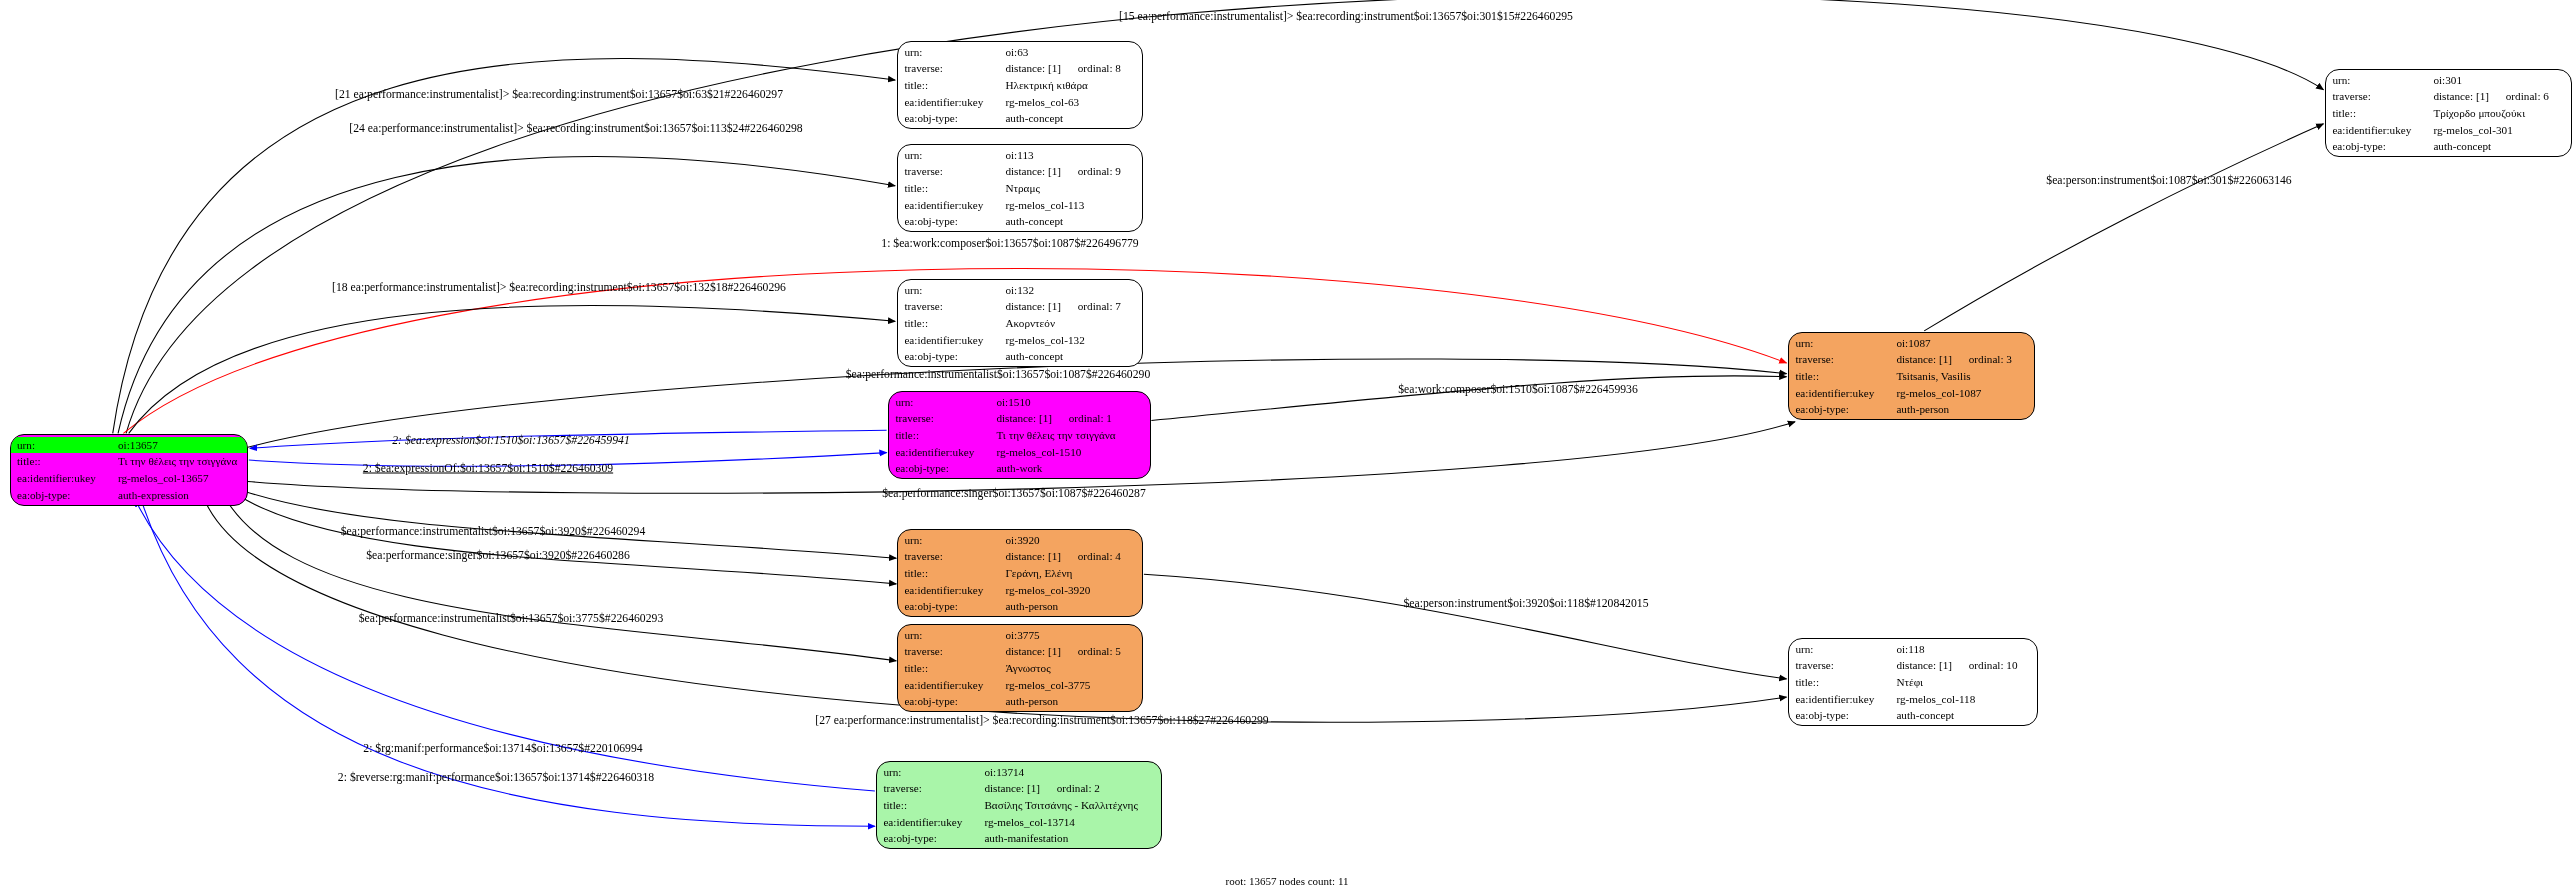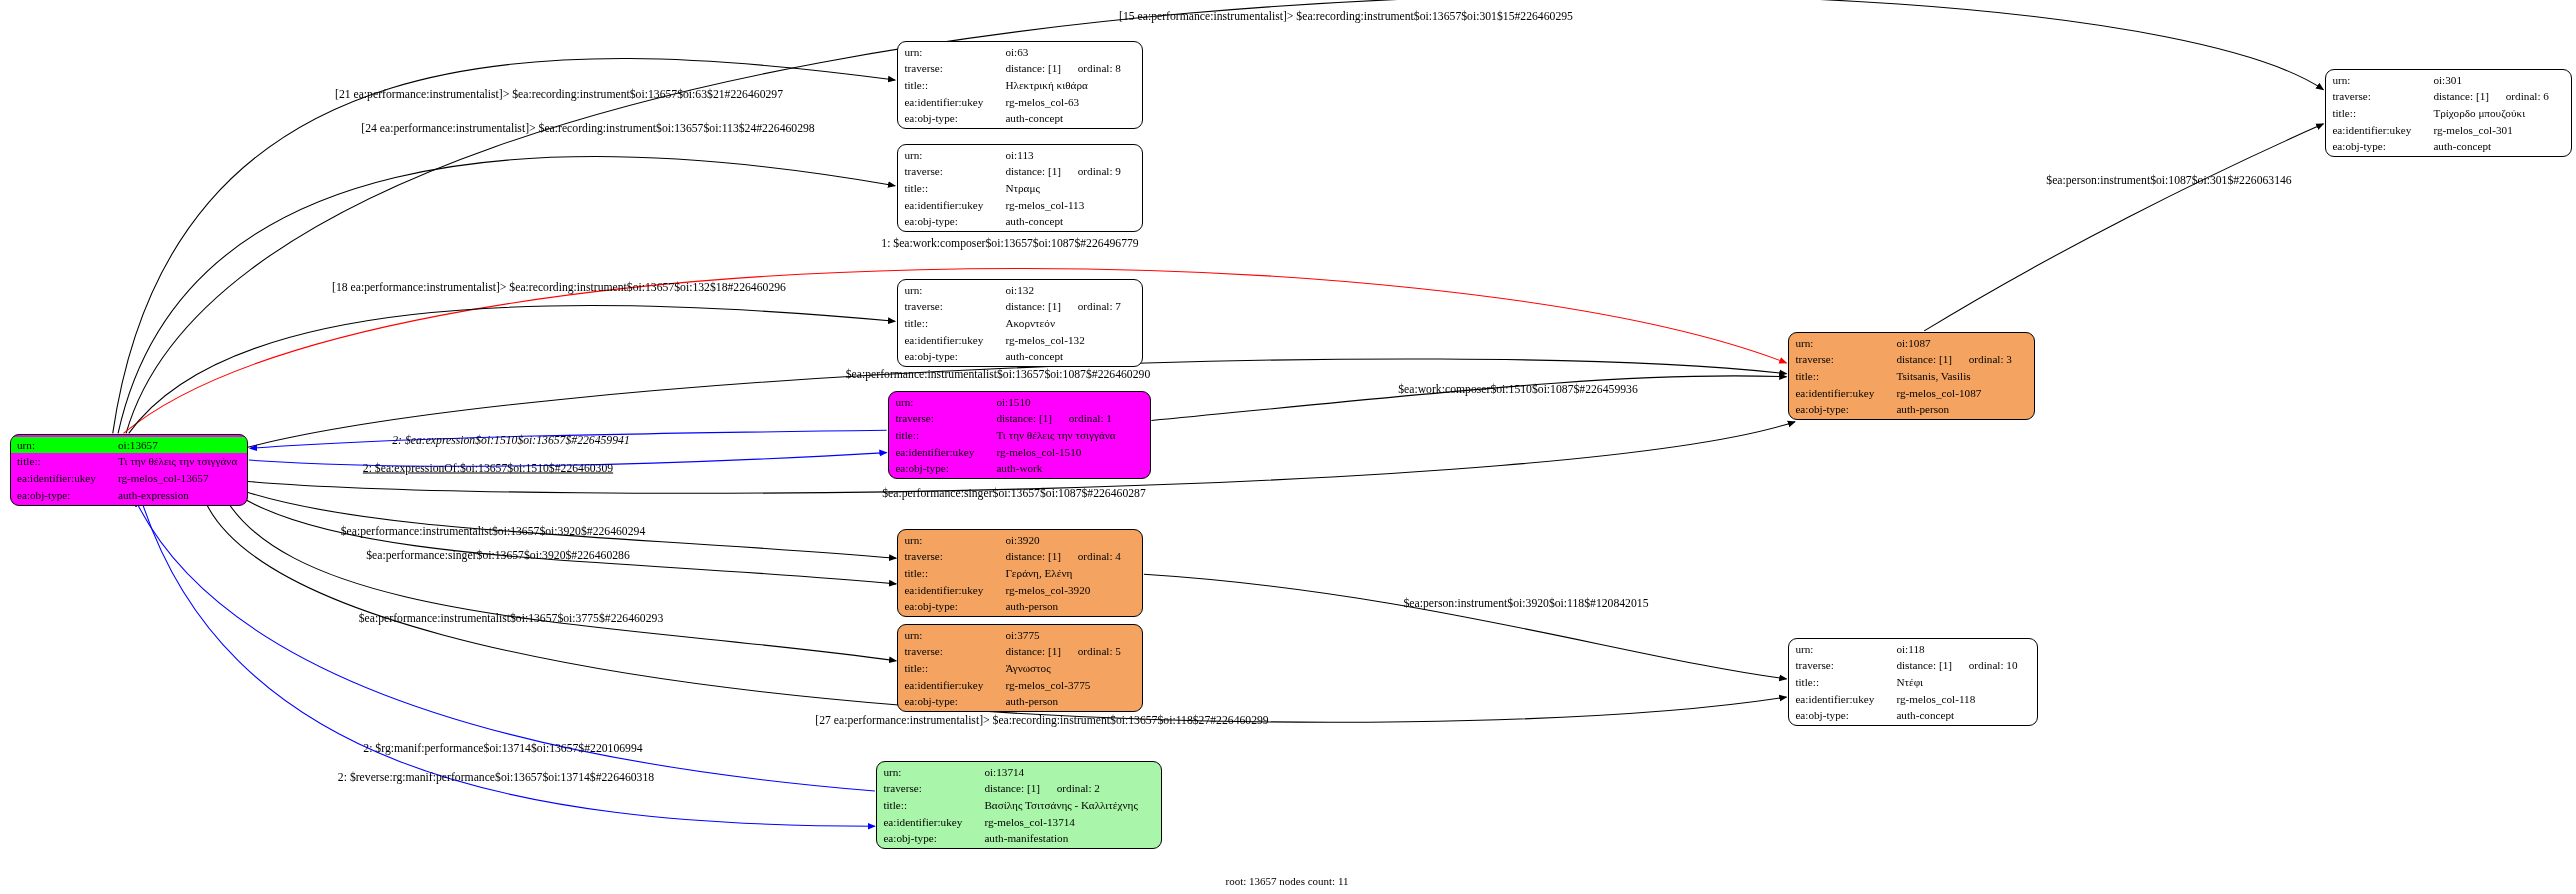--- a/index.html
+++ b/index.html
@@ -12,21 +12,21 @@
     color: #000000;
     overflow: hidden;
   }
   #edge-layer {
     position: absolute;
     left: 0; top: 0;
   }
   .node {
     position: absolute;
     border: 0.8px solid #000000;
-    border-radius: 9px;
+    border-radius: 14px;
     overflow: hidden;
     font-size: 11.2px;
     padding: 1.6px 0;
     box-sizing: border-box;
     background: #ffffff;
   }
   .row {
     display: flex;
     align-items: center;
     height: 16.6px;
@@ -81,21 +81,21 @@
       <path d="M 2142 1076 C 2650 1108 3060 1235 3346 1272" fill="none" stroke="#000000" stroke-width="2" marker-end="url(#arr-black)"></path>
       <path d="M 380 932 C 560 1370 2700 1408 3346 1306" fill="none" stroke="#000000" stroke-width="2" marker-end="url(#arr-black)"></path>
       <path d="M 1638 1482 C 980 1428 420 1280 252 936" fill="none" stroke="#0000ff" stroke-width="2" marker-end="url(#arr-blue)"></path>
       <path d="M 262 932 C 420 1430 940 1548 1638 1548" fill="none" stroke="#0000ff" stroke-width="2" marker-end="url(#arr-blue)"></path>
       <path d="M 3604 620 C 3850 470 4130 330 4352 232" fill="none" stroke="#000000" stroke-width="2" marker-end="url(#arr-black)"></path>
     </svg>
 
   <div class="footer">root: 13657 nodes count: 11</div>
 <div class="edge-label" style="left: 1338px; top: 16px; padding-left: 16px;">[15 ea:performance:instrumentalist]&gt; $ea:recording:instrument$oi:13657$oi:301$15#226460295</div>
     <div class="edge-label" style="left: 559px; top: 59px; margin-top: 35px;">[21 ea:performance:instrumentalist]&gt; $ea:recording:instrument$oi:13657$oi:63$21#226460297</div>
-    <div class="edge-label" style="left: 588px; top: 128px;">[24 ea:performance:instrumentalist]&gt; $ea:recording:instrument$oi:13657$oi:113$24#226460298</div>
+    <div class="edge-label" style="left: 576px; top: 128px;">[24 ea:performance:instrumentalist]&gt; $ea:recording:instrument$oi:13657$oi:113$24#226460298</div>
     <div class="edge-label" style="left: 1010px; top: 243px;">1: $ea:work:composer$oi:13657$oi:1087$#226496779</div>
     <div class="edge-label" style="left: 559px; top: 287px;">[18 ea:performance:instrumentalist]&gt; $ea:recording:instrument$oi:13657$oi:132$18#226460296</div>
     <div class="edge-label" style="left: 998px; top: 374px;">$ea:performance:instrumentalist$oi:13657$oi:1087$#226460290</div>
     <div class="edge-label" style="left: 1518px; top: 389px;">$ea:work:composer$oi:1510$oi:1087$#226459936</div>
     <div class="edge-label" style="left: 511px; top: 440px; font-style: italic;">2: $ea:expression$oi:1510$oi:13657$#226459941</div>
     <div class="edge-label" style="left: 488px; top: 468px; text-decoration: underline;">2: $ea:expressionOf:$oi:13657$oi:1510$#226460309</div>
     <div class="edge-label" style="left: 1014px; top: 493px;">$ea:performance:singer$oi:13657$oi:1087$#226460287</div>
     <div class="edge-label" style="left: 493px; top: 531px;">$ea:performance:instrumentalist$oi:13657$oi:3920$#226460294</div>
     <div class="edge-label" style="left: 498px; top: 555px;">$ea:performance:singer$oi:13657$oi:3920$#226460286</div>
     <div class="edge-label" style="left: 491px; top: 618px; margin-left: 20px;">$ea:performance:instrumentalist$oi:13657$oi:3775$#226460293</div>

